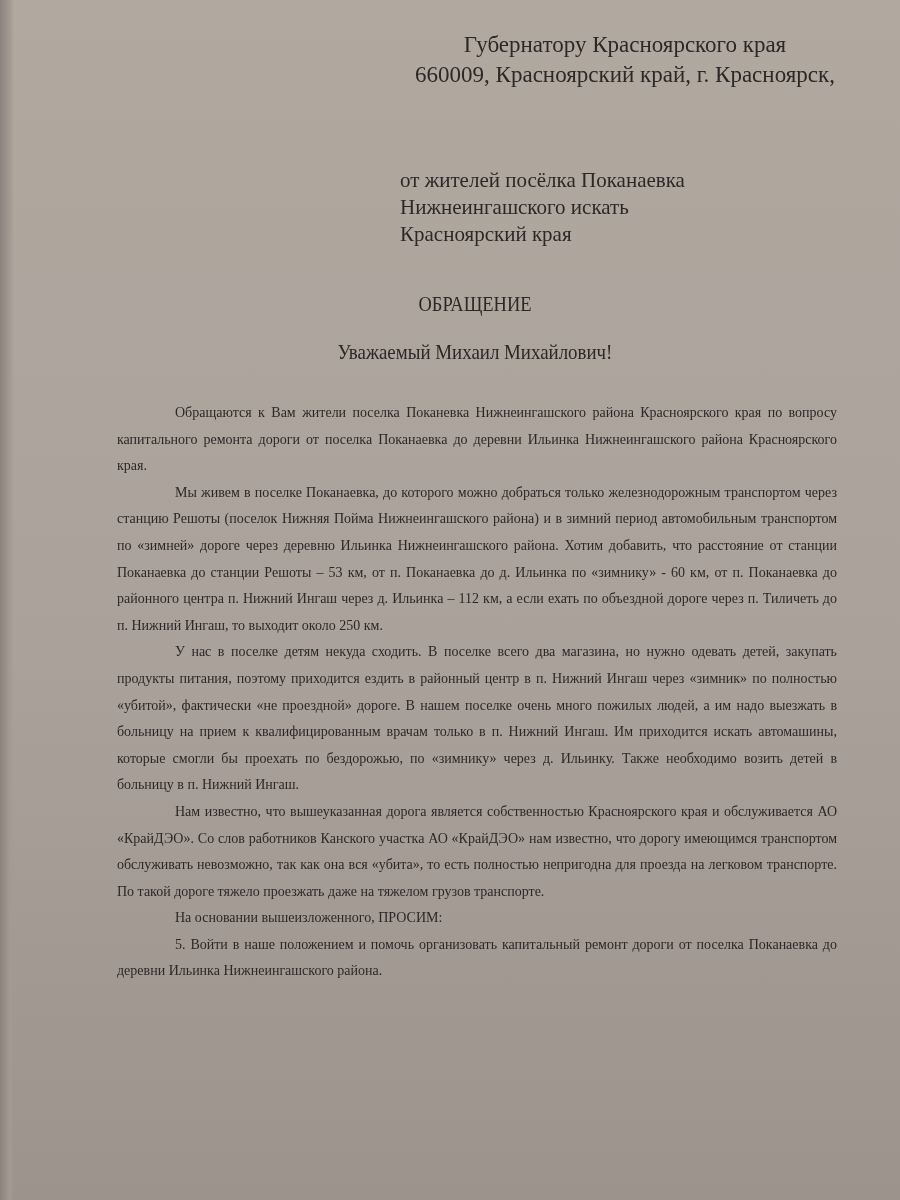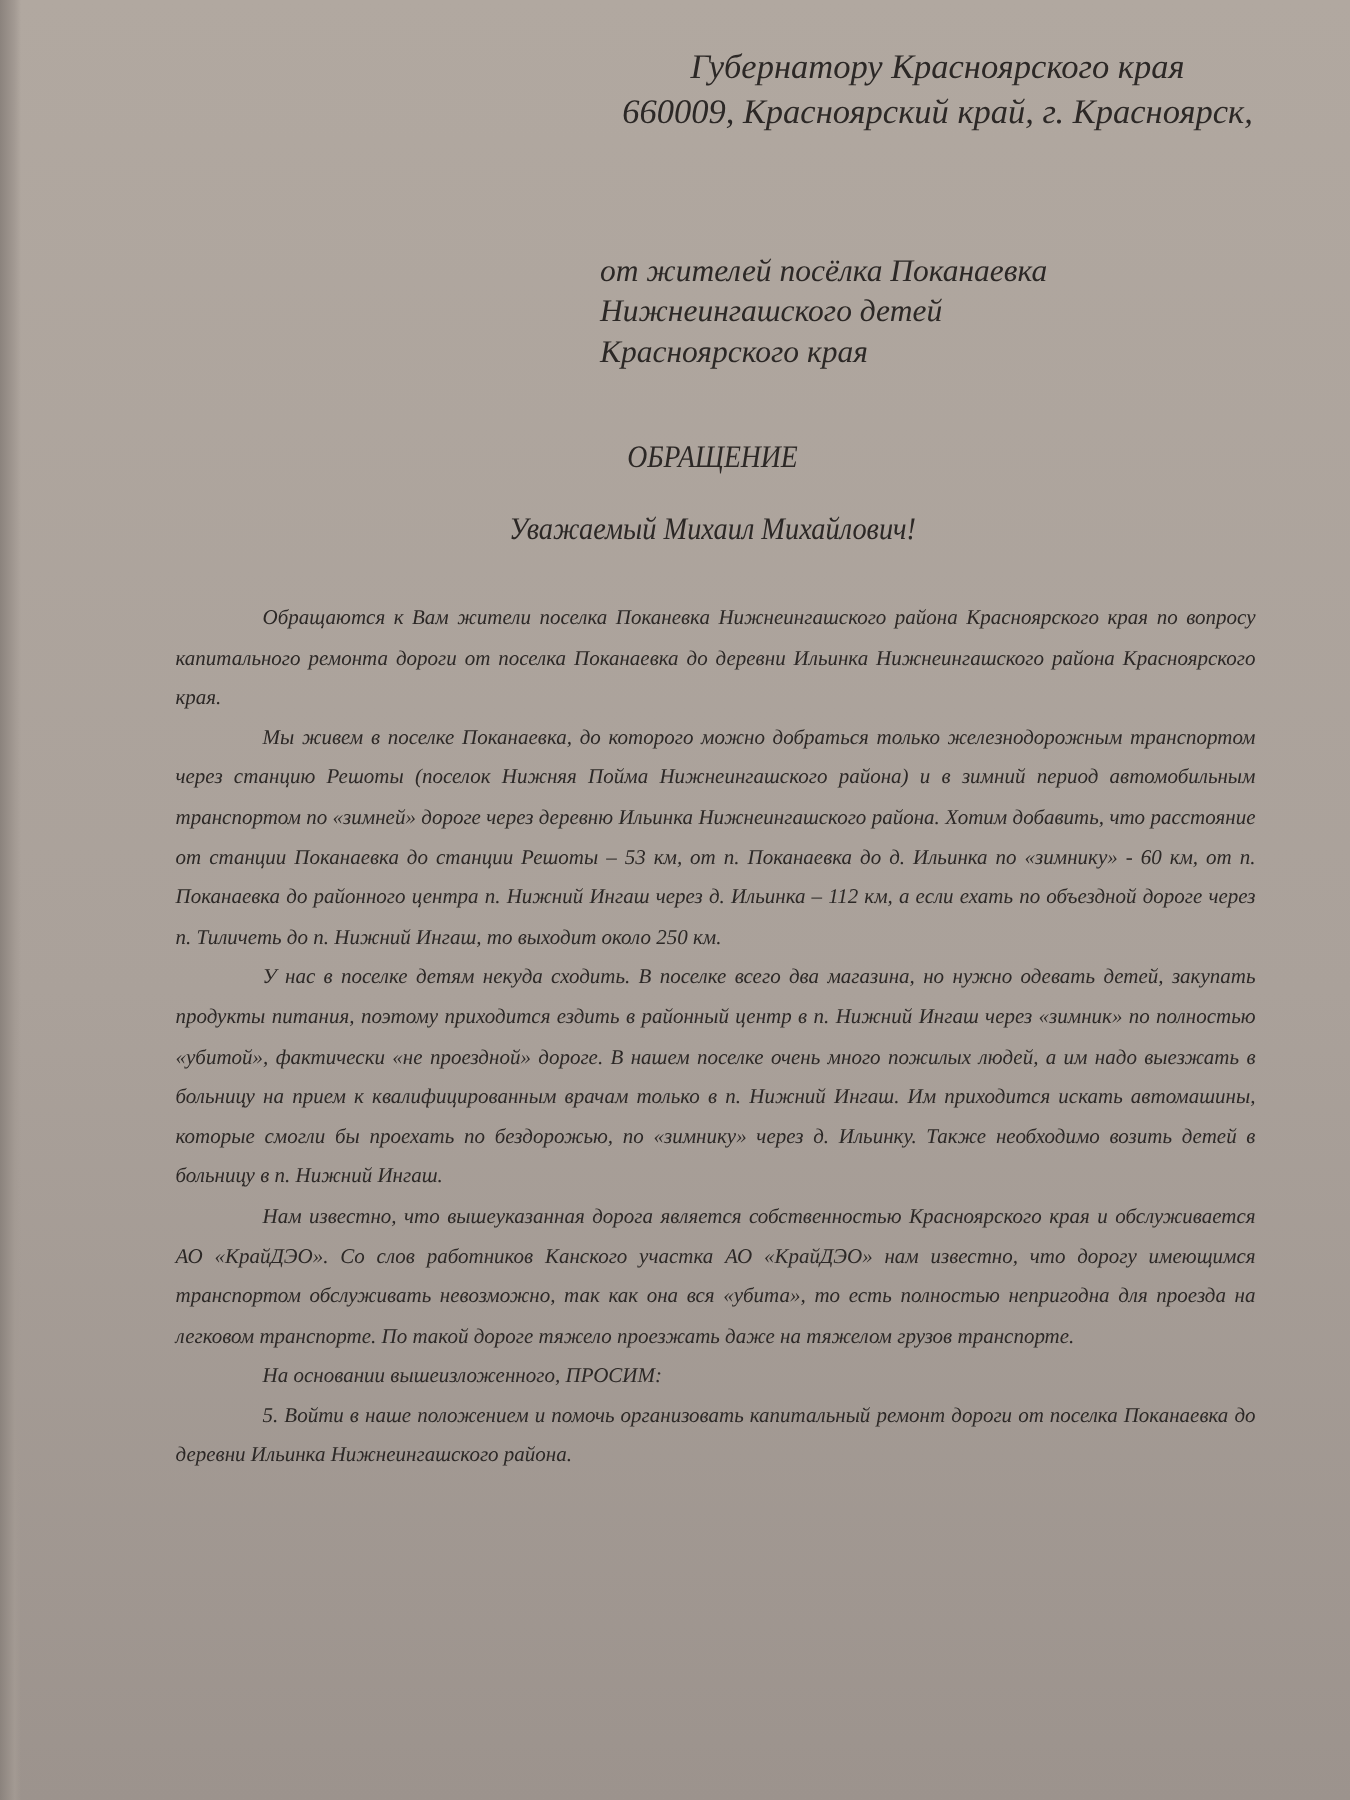--- a/index.html
+++ b/index.html
@@ -8,21 +8,21 @@
     background: linear-gradient(180deg, #b1a8a0 0%, #aaa19a 55%, #9c938d 100%);
     position: relative;
     font-family: "Liberation Serif", "DejaVu Serif", serif;
     color: #2c2826;
   }
   .page-edge {
     position: absolute; left: 0; top: 0; width: 14px; height: 1200px;
     background: linear-gradient(90deg, #8b837d 0%, #a39a93 70%, transparent 100%);
   }
   .sheet {
-    position: absolute; left: 0; top: 0; width: 900px; height: 1200px; font-style: italic;
+    position: absolute; left: 0; top: 0; width: 900px; height: 1200px;
   }
   .addressee {
     position: absolute; left: 400px; top: 30px; width: 450px;
     text-align: center; font-size: 23px; line-height: 30px;
   }
   .sender {
     position: absolute; left: 400px; top: 167px; width: 450px;
     text-align: left; font-size: 21px; line-height: 27px;
   }
   .title {
@@ -51,22 +51,22 @@
 
 <div class="sheet">
 
   <div class="addressee">
     <div>Губернатору Красноярского края</div>
     <div>660009, Красноярский край, г. Красноярск,</div>
   </div>
 
   <div class="sender">
     <div>от жителей посёлка Поканаевка</div>
-    <div>Нижнеингашского детей</div>
-    <div>Красноярского края</div>
+    <div>Нижнеингашского искать</div>
+    <div>Красноярский края</div>
   </div>
 
   <div class="title">ОБРАЩЕНИЕ</div>
 
   <div class="salutation">Уважаемый Михаил Михайлович!</div>
 
   <div class="body">
     <p>Обращаются к Вам жители поселка Поканевка Нижнеингашского района Красноярского края по вопросу капитального ремонта дороги от поселка Поканаевка до деревни Ильинка Нижнеингашского района Красноярского края.</p>
     <p>Мы живем в поселке Поканаевка, до которого можно добраться только железнодорожным транспортом через станцию Решоты (поселок Нижняя Пойма Нижнеингашского района) и в зимний период автомобильным транспортом по «зимней» дороге через деревню Ильинка Нижнеингашского района. Хотим добавить, что расстояние от станции Поканаевка до станции Решоты – 53 км, от п. Поканаевка до д. Ильинка по «зимнику» - 60 км, от п. Поканаевка до районного центра п. Нижний Ингаш через д. Ильинка – 112 км, а если ехать по объездной дороге через п. Тиличеть до п. Нижний Ингаш, то выходит около 250 км.</p>
     <p>У нас в поселке детям некуда сходить. В поселке всего два магазина, но нужно одевать детей, закупать продукты питания, поэтому приходится ездить в районный центр в п. Нижний Ингаш через «зимник» по полностью «убитой», фактически «не проездной» дороге. В нашем поселке очень много пожилых людей, а им надо выезжать в больницу на прием к квалифицированным врачам только в п. Нижний Ингаш. Им приходится искать автомашины, которые смогли бы проехать по бездорожью, по «зимнику» через д. Ильинку. Также необходимо возить детей в больницу в п. Нижний Ингаш.</p>

